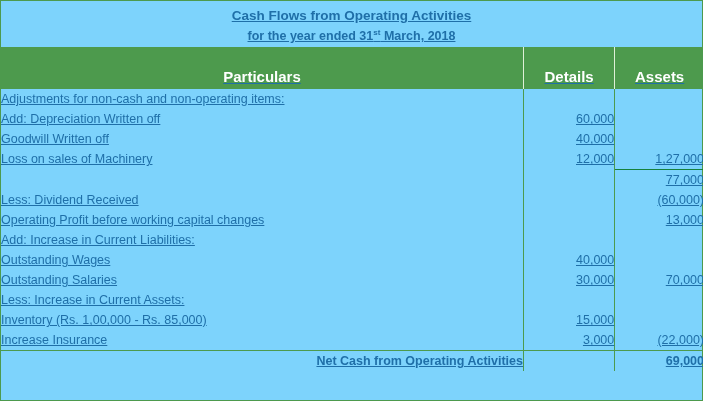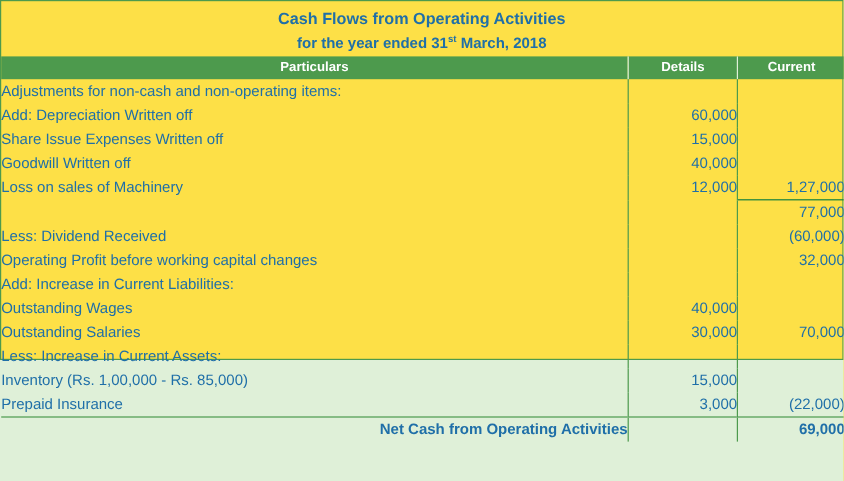--- a/index.html
+++ b/index.html
@@ -9,25 +9,26 @@
   body {
     width: 703px;
     height: 401px;
     background: #dff0d8;
     font-family: "Liberation Sans", sans-serif;
     color: #1f6fa8;
     overflow: hidden;
   }
   .sheet {
     width: 703px;
-    height: 300px;
+    height: 401px;
     box-sizing: border-box;
-    background: #fde047;
+    background: #7dd3fc;
     border: 1px solid #4d9a4d;
     position: relative;
+    text-decoration: underline;
   }
   .title-block {
     text-align: center;
     padding-top: 6px;
   }
   .title-line1 {
     font-size: 13.5px;
     font-weight: bold;
     color: #1f6fa8;
     line-height: 17px;
@@ -46,23 +47,23 @@
   table.main {
     width: 703px;
     border-collapse: collapse;
     table-layout: fixed;
     font-size: 12.5px;
   }
   table.main th {
     background: #4d9a4d;
     color: #ffffff;
     font-weight: bold;
-    font-size: 11px;
+    font-size: 15px;
     text-align: center;
-    padding: 3px 0 4px 0;
+    padding: 21px 0 4px 0;
     border-right: 1px solid #dff0d8;
   }
   table.main th:last-child { border-right: none; }
   table.main td {
     padding: 0;
     height: 20px;
     vertical-align: middle;
   }
   .col-part { width: 521px; }
   .col-det  { width: 91px; }
@@ -105,37 +106,32 @@
   <table class="main">
     <colgroup>
       <col class="col-part">
       <col class="col-det">
       <col class="col-amt">
     </colgroup>
     <thead>
       <tr>
         <th>Particulars</th>
         <th>Details</th>
-        <th>Current</th>
+        <th>Assets</th>
       </tr>
     </thead>
     <tbody>
         <tr>
           <td class="cell-part">Adjustments for non-cash and non-operating items:</td>
           <td class="cell-num"></td>
           <td class="cell-num"></td>
         </tr>
         <tr>
           <td class="cell-part">Add: Depreciation Written off</td>
           <td class="cell-num">60,000</td>
-          <td class="cell-num"></td>
-        </tr>
-        <tr>
-          <td class="cell-part indent1">Share Issue Expenses Written off</td>
-          <td class="cell-num">15,000</td>
           <td class="cell-num"></td>
         </tr>
         <tr>
           <td class="cell-part indent1">Goodwill Written off</td>
           <td class="cell-num">40,000</td>
           <td class="cell-num"></td>
         </tr>
         <tr>
           <td class="cell-part indent1">Loss on sales of  Machinery</td>
           <td class="cell-num">12,000</td>
@@ -147,21 +143,21 @@
           <td class="cell-num topline">77,000</td>
         </tr>
         <tr>
           <td class="cell-part">Less: Dividend Received</td>
           <td class="cell-num"></td>
           <td class="cell-num">(60,000)</td>
         </tr>
         <tr>
           <td class="cell-part">Operating Profit before working capital changes</td>
           <td class="cell-num"></td>
-          <td class="cell-num">32,000</td>
+          <td class="cell-num">13,000</td>
         </tr>
         <tr>
           <td class="cell-part">Add: Increase in Current Liabilities:</td>
           <td class="cell-num"></td>
           <td class="cell-num"></td>
         </tr>
         <tr>
           <td class="cell-part indent1">Outstanding Wages</td>
           <td class="cell-num">40,000</td>
           <td class="cell-num"></td>
@@ -175,21 +171,21 @@
           <td class="cell-part">Less: Increase in Current Assets:</td>
           <td class="cell-num"></td>
           <td class="cell-num"></td>
         </tr>
         <tr>
           <td class="cell-part indent1">Inventory (Rs. 1,00,000 - Rs. 85,000)</td>
           <td class="cell-num">15,000</td>
           <td class="cell-num"></td>
         </tr>
         <tr>
-          <td class="cell-part indent1">Prepaid Insurance</td>
+          <td class="cell-part indent1">Increase Insurance</td>
           <td class="cell-num">3,000</td>
           <td class="cell-num">(22,000)</td>
         </tr>
         <tr class="final-row">
           <td class="cell-part right-label">Net Cash from Operating Activities</td>
           <td class="cell-num"></td>
           <td class="cell-num">69,000</td>
         </tr>
       </tbody>
   </table>

